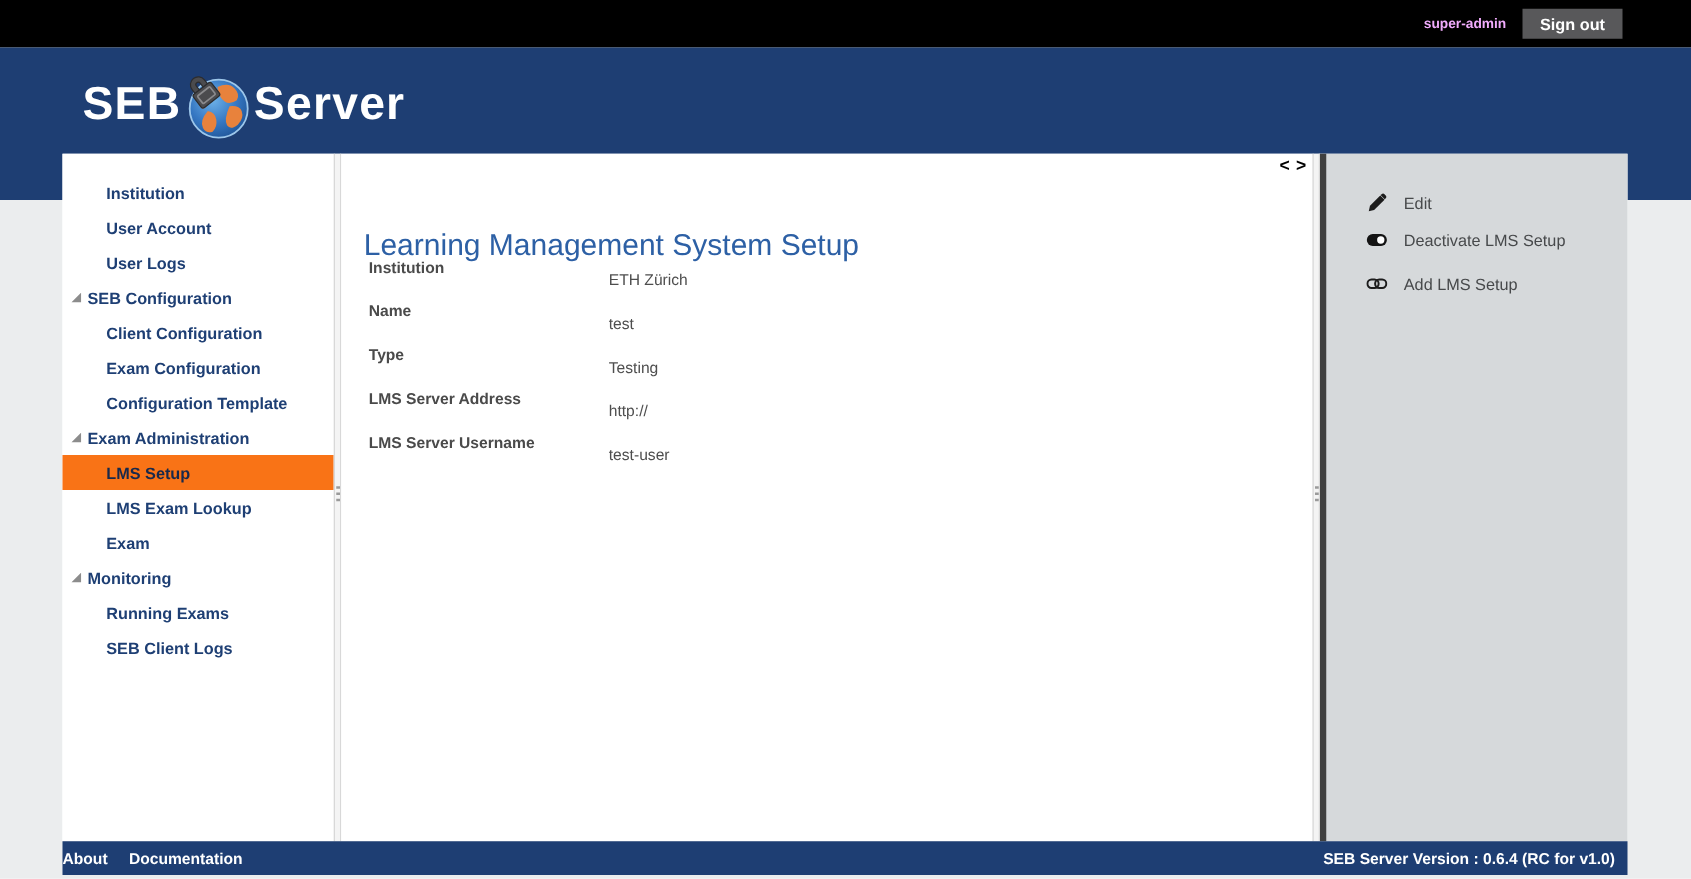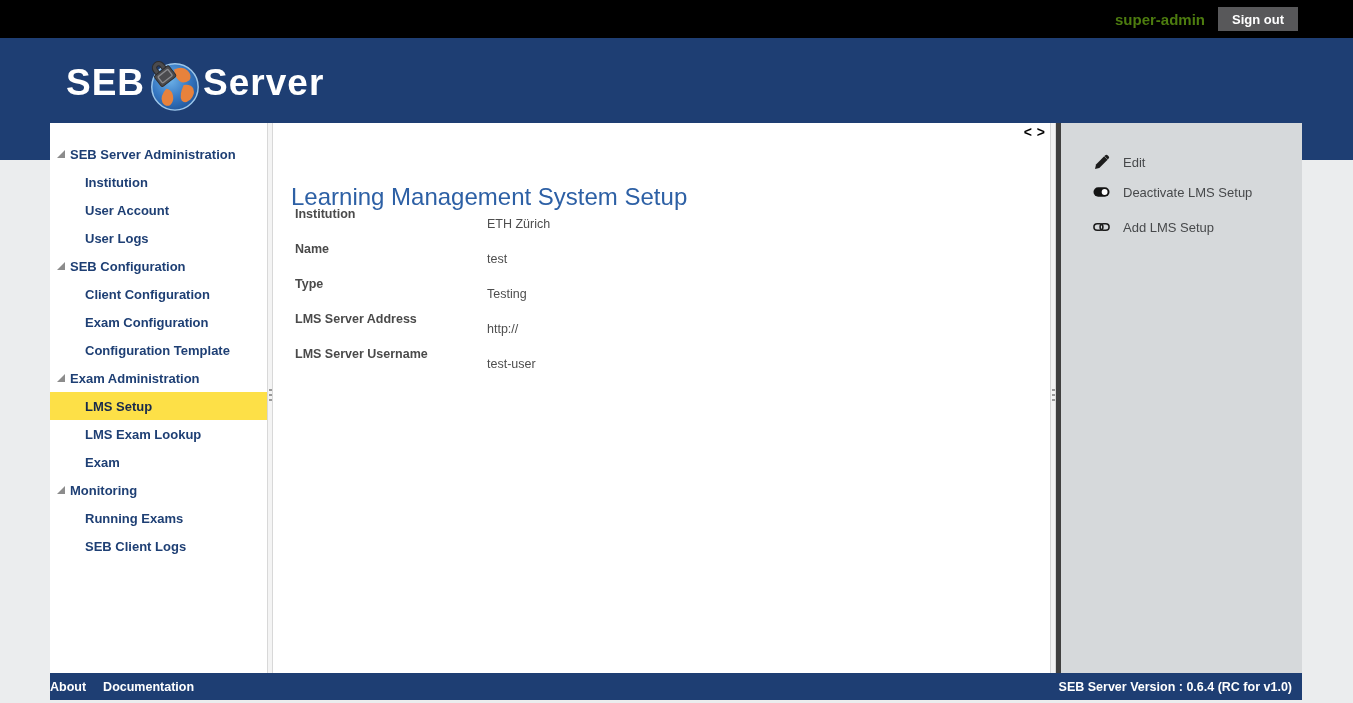--- a/index.html
+++ b/index.html
@@ -9,21 +9,21 @@
     background:#ebedee;
     position:relative;
     color:#333;
   }
   
   .topbar {
     position:absolute; left:0; top:0; width:1353px; height:38px;
     background:#000; display:flex; align-items:center; justify-content:flex-end;
     padding-right:55px; gap:13px;
   }
-  .topbar .username { color:#4d7c0f; font-weight:bold; font-size:15px; }
+  .topbar .username { color:#f0abfc; font-weight:bold; font-size:11px; }
   .signout-btn {
     background:#58585a; color:#fff; font-weight:bold; font-size:13px;
     border:none; padding:5px 14px; height:24px; cursor:pointer;
     font-family:"Liberation Sans", sans-serif;
   }
   
   .blueband {
     position:absolute; left:0; top:38px; width:1353px; height:122px;
     background:#1e3e73;
   }
@@ -38,21 +38,21 @@
     display:flex; background:#fff;
   }
   
   .sidebar {
     width:217px; background:#fff; padding-top:17px; position:relative; flex:none;
   }
   .tree-row {
     height:28px; display:flex; align-items:center; cursor:pointer;
     font-size:13px; font-weight:bold; color:#1e3f74; position:relative;
   }
-  .tree-row.sel { background:#fde047; color:#17294c;align-items:center; }
+  .tree-row.sel { background:#f97316; color:#17294c;align-items:center; }
   .tree-row .tri { position:absolute; left:7px; top:10px; width:8px; height:8px; }
   .tree-row.lvl0 { padding-left:20px; }
   .tree-row.lvl1 { padding-left:35px; }
   
   .sash {
     width:6px; flex:none; background:#f4f4f4;
     border-left:1px solid #d8d8d8; border-right:1px solid #d8d8d8;
     position:relative; cursor:col-resize;
   }
   .sash .grip { position:absolute; top:266px; left:1px; width:3px; }
@@ -123,26 +123,20 @@
         <rect x="12" y="18" width="13" height="8" rx="1" fill="none" stroke="#8a8a8d" stroke-width="1.4"></rect>
       </g>
     </svg>
     <span class="word">Server</span>
   </div>
 </div>
 
 <div class="shell">
 
   <nav class="sidebar">
-    <div class="tree-row lvl0">
-      <svg class="tri" viewBox="0 0 8 8">
-          <polygon points="8,0 8,8 0,8" fill="#8c8c8c"></polygon>
-        </svg>
-      <span>SEB Server Administration</span>
-    </div>
     <div class="tree-row lvl1">
       <span>Institution</span>
     </div>
     <div class="tree-row lvl1">
       <span>User Account</span>
     </div>
     <div class="tree-row lvl1">
       <span>User Logs</span>
     </div>
     <div class="tree-row lvl0">

